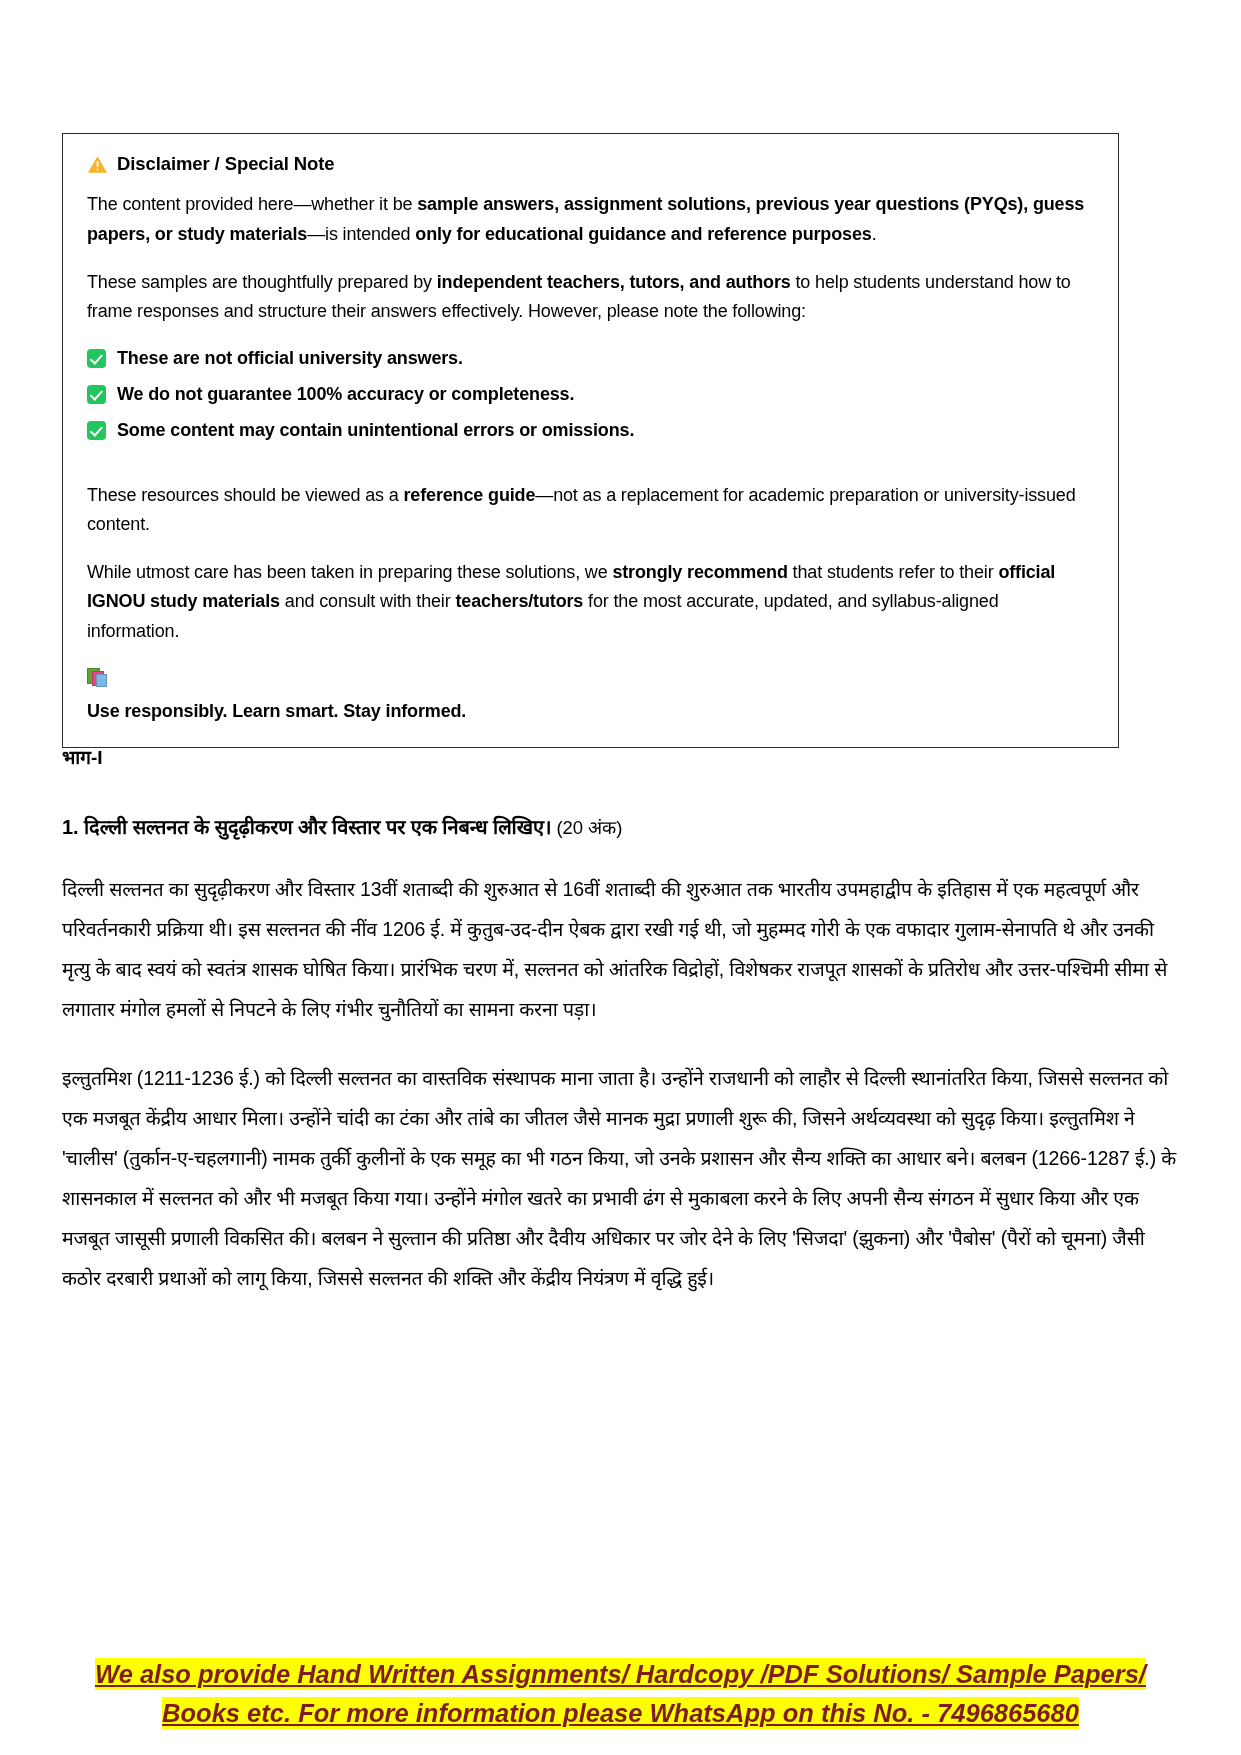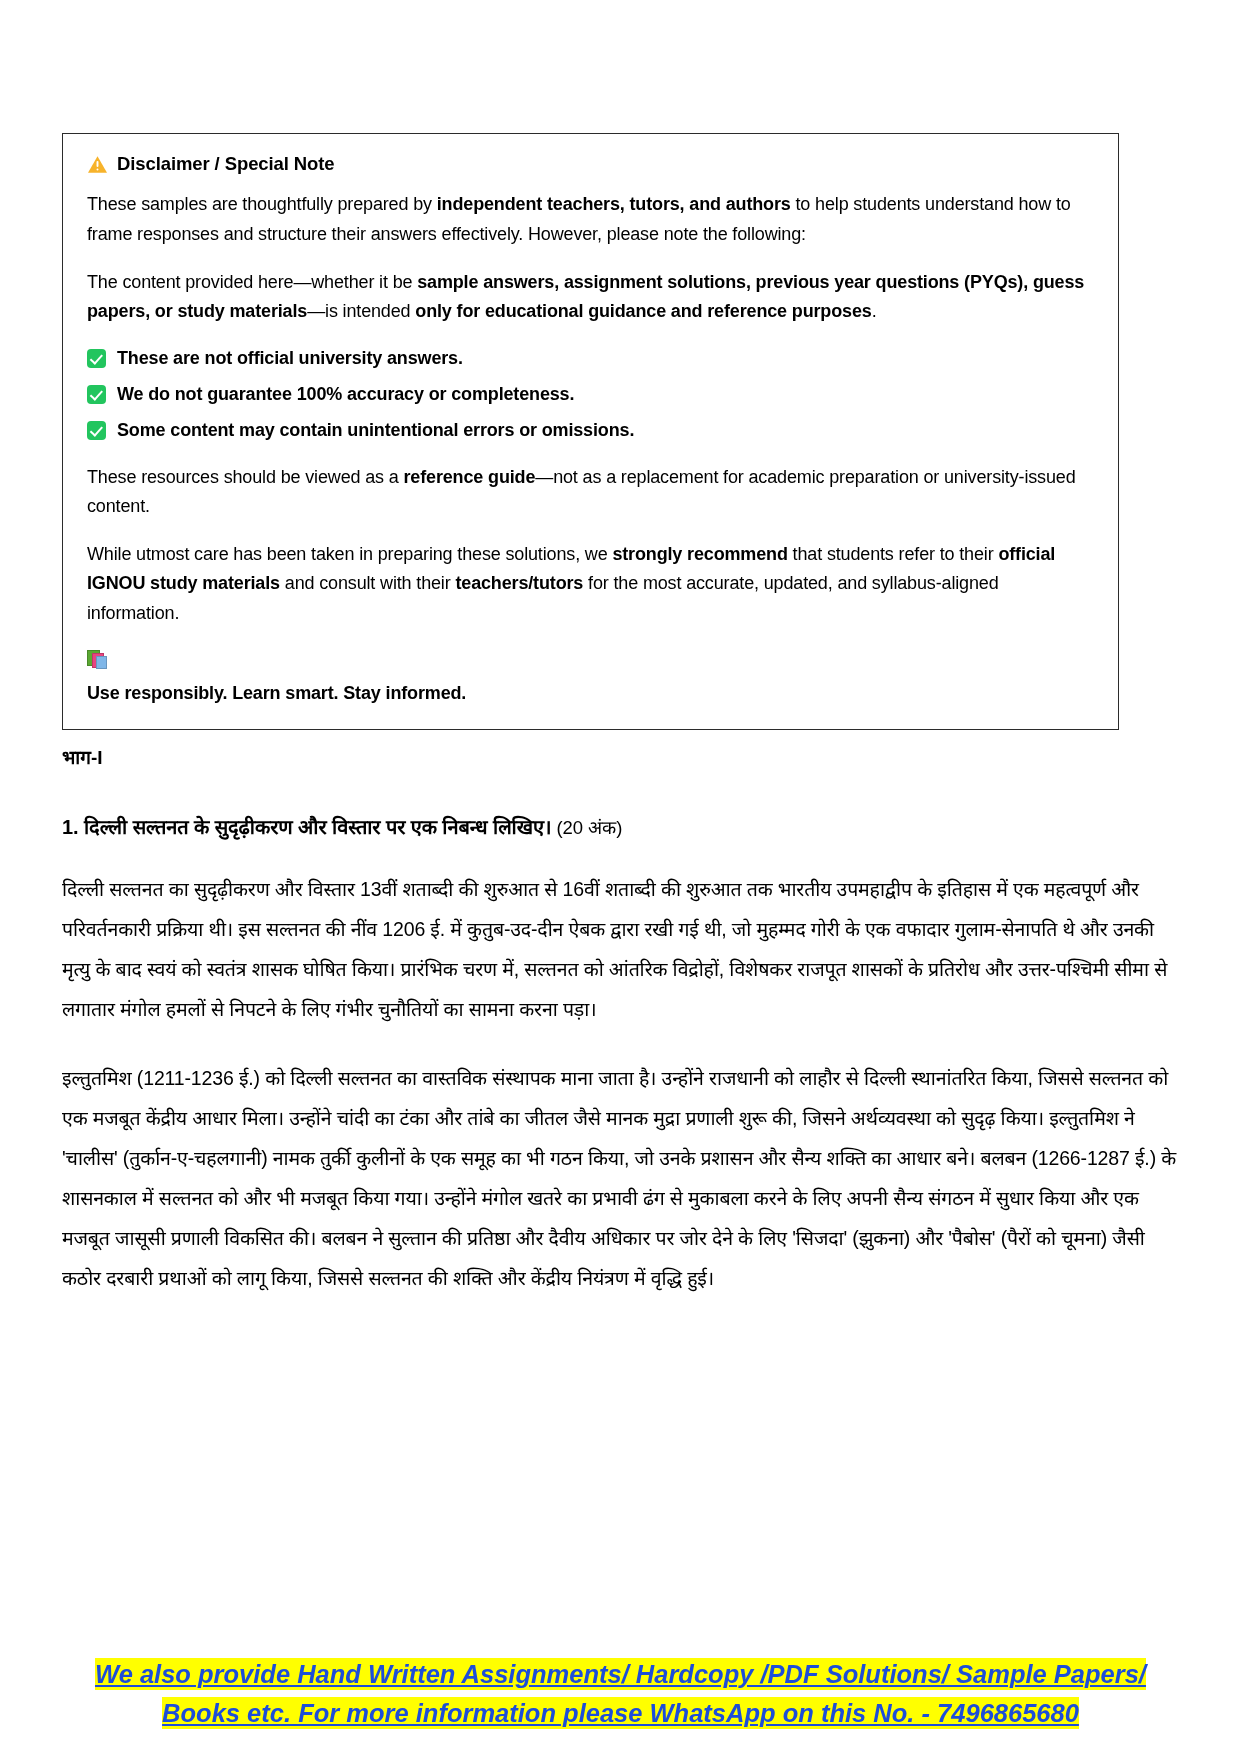--- a/index.html
+++ b/index.html
@@ -59,21 +59,21 @@
   .disc-p {
     font-size: 18px;
     line-height: 1.62;
     margin: 0 0 19px 0;
     letter-spacing: -0.15px;
   }
   .disc-p:last-child { margin-bottom: 0; }
   .disc-p b { font-weight: bold; }
 
   .check-list {
-    margin: 0 0 19px 0;
+    margin: 0 0 37px 0;
     padding: 0;
     list-style: none;
   }
   .check-list li {
     display: flex;
     align-items: flex-start;
     gap: 11px;
     font-size: 18px;
     font-weight: bold;
     line-height: 1.5;
@@ -169,21 +169,21 @@
   .footer-banner {
     position: absolute;
     left: 62px;
     top: 1655px;
     width: 1117px;
     text-align: center;
   }
   .footer-banner .fline {
     display: inline;
     background: #ffff00;
-    color: #1d4ed8;
+    color: #7f1d1d;
     font-weight: bold;
     font-style: italic;
     font-size: 25.5px;
     line-height: 1.52;
     text-decoration: underline;
     text-decoration-thickness: 2px;
     text-underline-offset: 2px;
     box-decoration-break: clone;
     -webkit-box-decoration-break: clone;
     padding: 2px 0;
@@ -199,23 +199,23 @@
 
     <div class="disc-title-row">
       <svg class="warn-icon" viewBox="0 0 22 20">
         <path d="M11 1.2 L21 18.6 L1 18.6 Z" fill="#f7b32b"></path>
         <rect x="10" y="6.2" width="2" height="6.4" rx="1" fill="#ffffff"></rect>
         <rect x="10" y="14.1" width="2" height="2.1" rx="1" fill="#ffffff"></rect>
       </svg>
       <span class="disc-title">Disclaimer / Special Note</span>
     </div>
 
+    <p class="disc-p"><span>The content provided here—whether it be </span><b>sample answers, assignment solutions, previous year questions (PYQs), guess papers, or study materials</b><span>—is intended </span><b>only for educational guidance and reference purposes</b><span>.</span></p>
+
     <p class="disc-p"><span>These samples are thoughtfully prepared by </span><b>independent teachers, tutors, and authors</b><span> to help students understand how to frame responses and structure their answers effectively. However, please note the following:</span></p>
-
-    <p class="disc-p"><span>The content provided here—whether it be </span><b>sample answers, assignment solutions, previous year questions (PYQs), guess papers, or study materials</b><span>—is intended </span><b>only for educational guidance and reference purposes</b><span>.</span></p>
 
     <ul class="check-list">
       <li>
         <span class="check-icon"></span>
         <span>These are not official university answers.</span>
       </li>
       <li>
         <span class="check-icon"></span>
         <span>We do not guarantee 100% accuracy or completeness.</span>
       </li>

